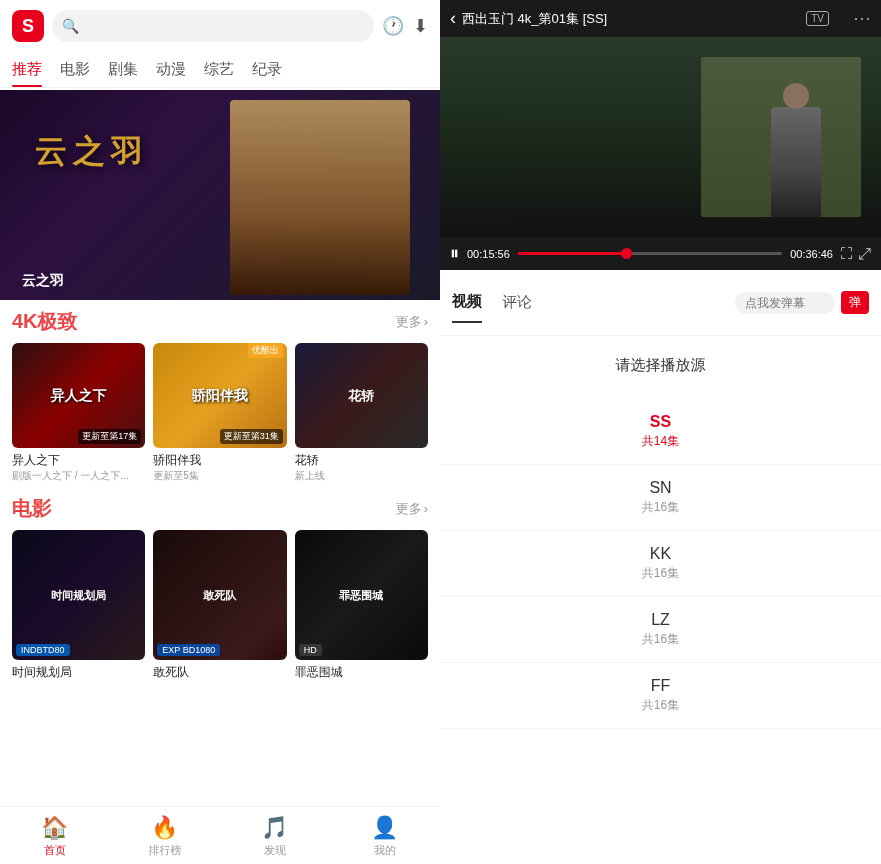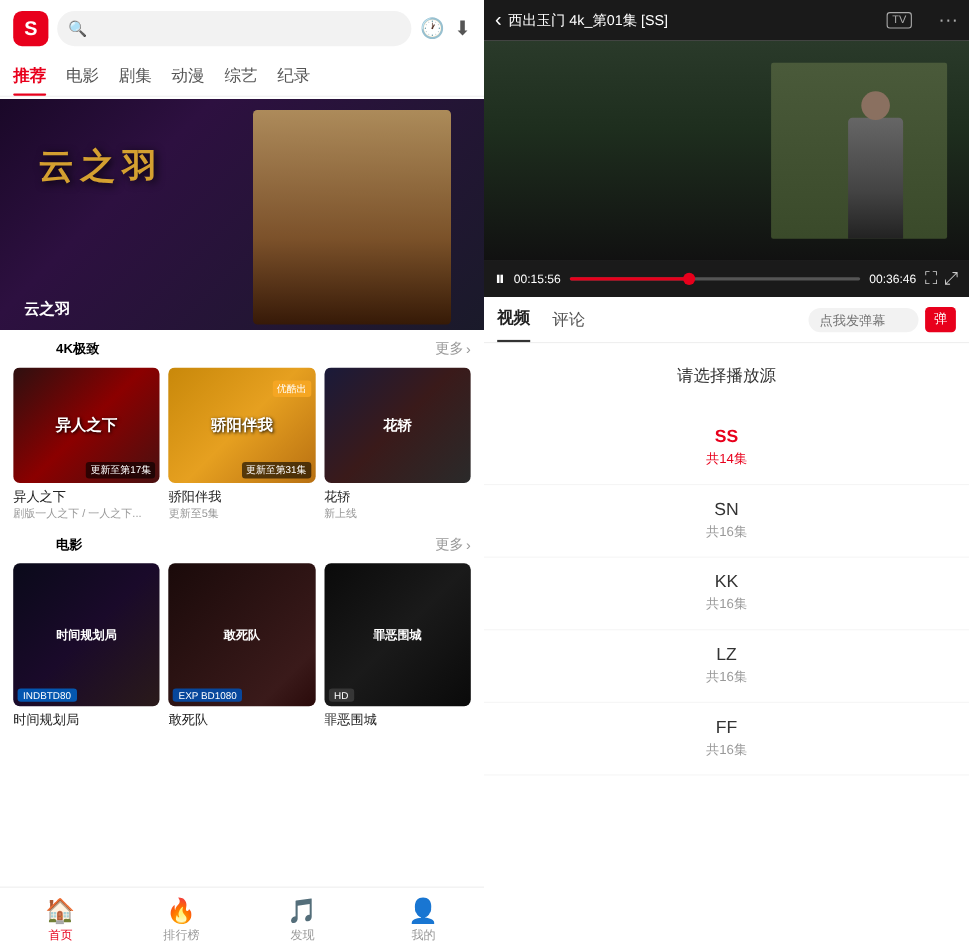--- a/index.html
+++ b/index.html
@@ -81,21 +81,21 @@
     }
     .nav-tab {
       font-size: 15px;
       color: #555;
       padding: 8px 0;
       cursor: pointer;
       position: relative;
     }
     .nav-tab.active {
       color: #e8001c;
-      font-weight: bold;
+      font-weight: normal;
     }
     .nav-tab.active::after {
       content: '';
       position: absolute;
       bottom: 0;
       left: 0; right: 0;
       height: 2px;
       background: #e8001c;
       border-radius: 1px;
     }
@@ -143,24 +143,23 @@
     .section {
       padding: 8px 12px 4px;
     }
     .section-header {
       display: flex;
       justify-content: space-between;
       align-items: center;
       margin-bottom: 8px;
     }
     .section-title {
-      font-size: 12px;
+      font-size: 20px;
       font-weight: bold;
-      color: #000000;
-      margin-left: 39px;
+      color: #ef4444;
     }
     .section-more {
       font-size: 13px;
       color: #999;
       cursor: pointer;
       display: flex;
       align-items: center;
       gap: 2px;
     }
 
@@ -195,21 +194,21 @@
       bottom: 4px;
       right: 4px;
       background: rgba(0,0,0,0.6);
       color: #fff;
       font-size: 9px;
       padding: 1px 4px;
       border-radius: 3px;
     }
     .card-badge-top {
       position: absolute;
-      top: 12px;
+      top: 0;
       right: 4px;
       background: #f5a623;
       color: #fff;
       font-size: 9px;
       padding: 1px 4px;
       border-radius: 3px;
     }
     .card-title {
       font-size: 12px;
       color: #222;
@@ -399,21 +398,21 @@
     .ctrl-icon {
       color: #ccc;
       font-size: 16px;
       cursor: pointer;
     }
 
     
     .video-tabs {
       display: flex;
       background: #fff;
-      padding: 0 12px;
+      padding: 12px 12px;
       border-bottom: 1px solid #eee;
       align-items: center;
       gap: 20px;
     }
     .video-tab {
       font-size: 15px;
       padding: 10px 0;
       color: #555;
       cursor: pointer;
     }

